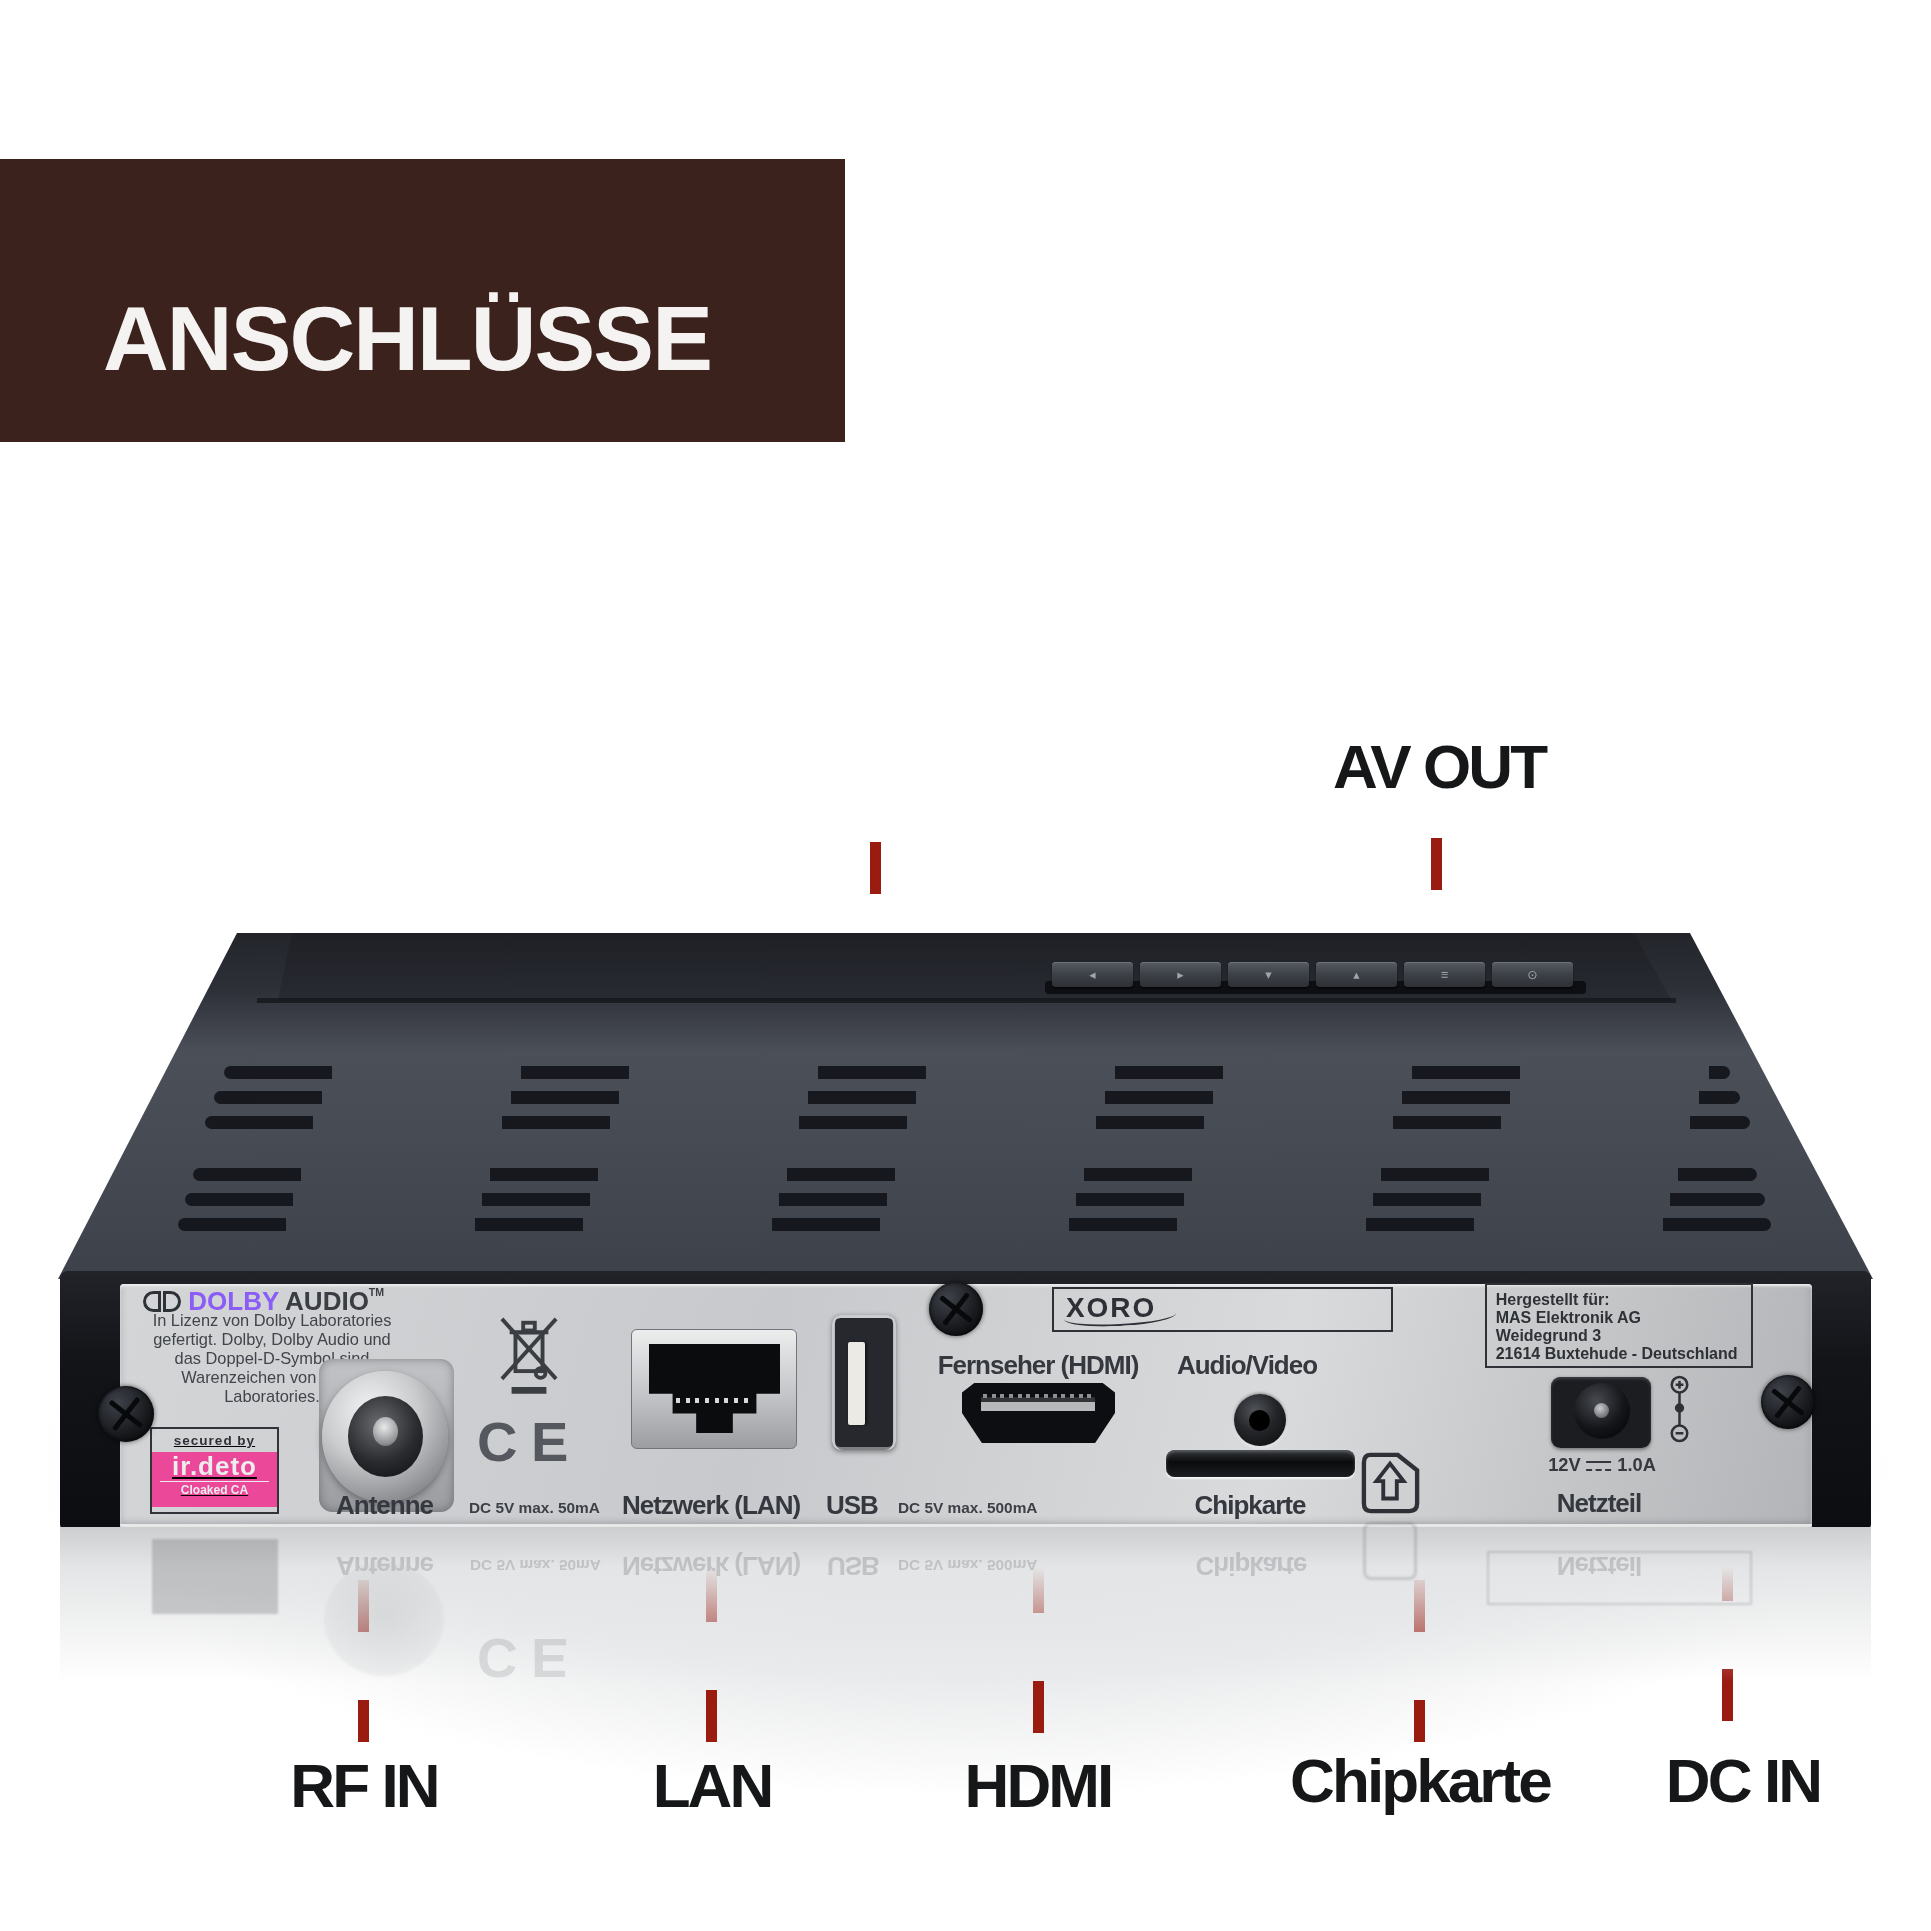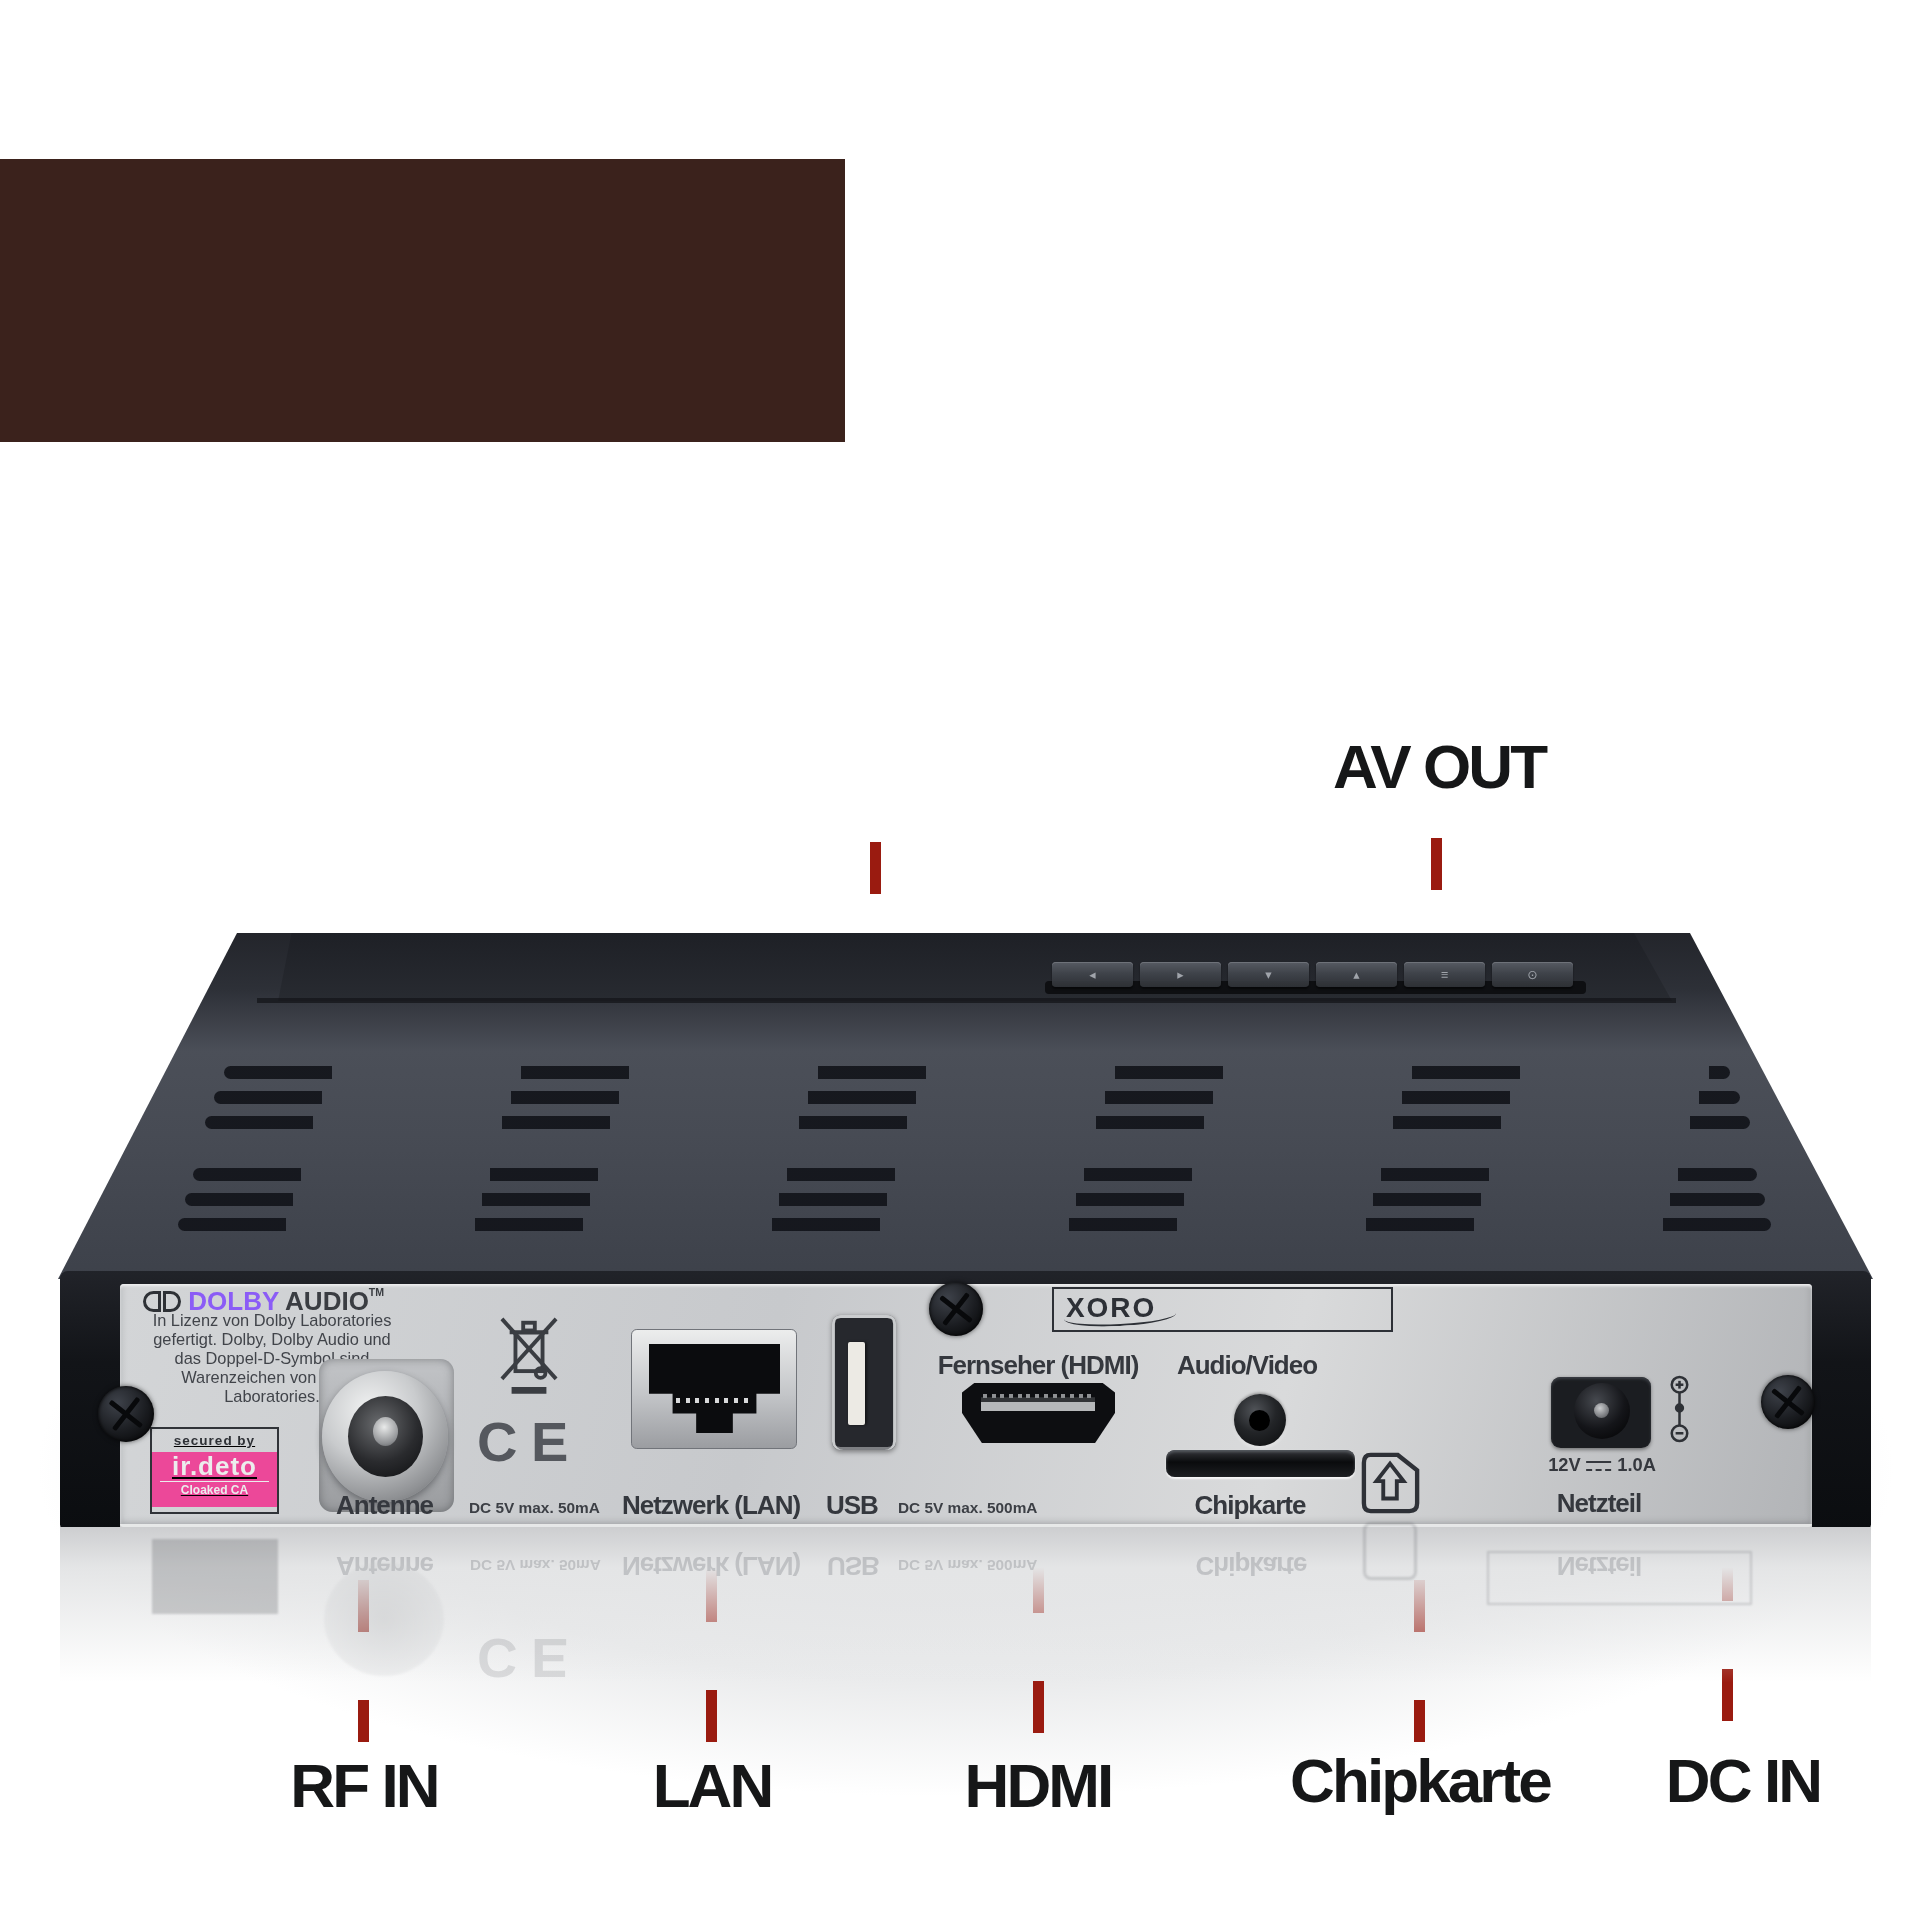--- a/index.html
+++ b/index.html
@@ -149,20 +149,21 @@
   .refl-shape{opacity:.22;filter:blur(1px);}
 </style>
 </head>
 <body>
 
 <div id="canvas">
 
   <div class="abs bg-shadow"></div>
 
   <div class="abs header-box"></div>
+  <div class="abs header-title">ANSCHLÜSSE</div>
 
   <div class="abs callout" style="left:1439px;top:736px;">AV OUT</div>
 
   <div class="abs vdash" style="left:870px;top:842px;height:502px;"></div>
   <div class="abs vdash" style="left:1431px;top:838px;height:597px;"></div>
   <div class="abs hdash" style="left:1286px;top:1425px;width:147px;"></div>
   <div class="abs vdash" style="left:358px;top:1460px;height:282px;"></div>
   <div class="abs vdash" style="left:706px;top:1450px;height:292px;"></div>
   <div class="abs vdash" style="left:1033px;top:1441px;height:301px;"></div>
   <div class="abs hdash" style="left:1356px;top:1460px;width:70px;"></div>
@@ -276,20 +277,26 @@
   <div class="abs av-jack"></div>
   <div class="abs av-hole"></div>
 
   <div class="abs chip-slot"></div>
   <div class="abs port-label ctr" style="left:1250px;top:1492px;">Chipkarte</div>
   <svg class="abs" style="left:1361px;top:1452px;" width="60" height="62" viewBox="0 0 62 64">
     <path d="M10 3 H38 L58 19 V53 Q58 61 50 61 H10 Q3 61 3 53 V11 Q3 3 10 3 Z" fill="none" stroke="#2e3137" stroke-width="4.5"></path>
     <path d="M30 12 L44 30 H37 V48 H23 V30 H16 Z" fill="none" stroke="#2e3137" stroke-width="4"></path>
   </svg>
 
+  <div class="abs mfr-box">
+    <div>Hergestellt für:</div>
+    <div>MAS Elektronik AG</div>
+    <div>Weidegrund 3</div>
+    <div>21614 Buxtehude - Deutschland</div>
+  </div>
 
   <div class="abs dc-block"></div>
   <div class="abs dc-ring"></div>
   <div class="abs dc-pin"></div>
   <svg class="abs" style="left:1663px;top:1375px;" width="33" height="68" viewBox="0 0 34 70">
     <g stroke="#2e3136" stroke-width="2.6" fill="none">
       <circle cx="17" cy="10" r="8"></circle>
       <line x1="13" y1="10" x2="21" y2="10"></line>
         <line x1="17" y1="6" x2="17" y2="14"></line>
       <line x1="17" y1="18" x2="17" y2="52"></line>

